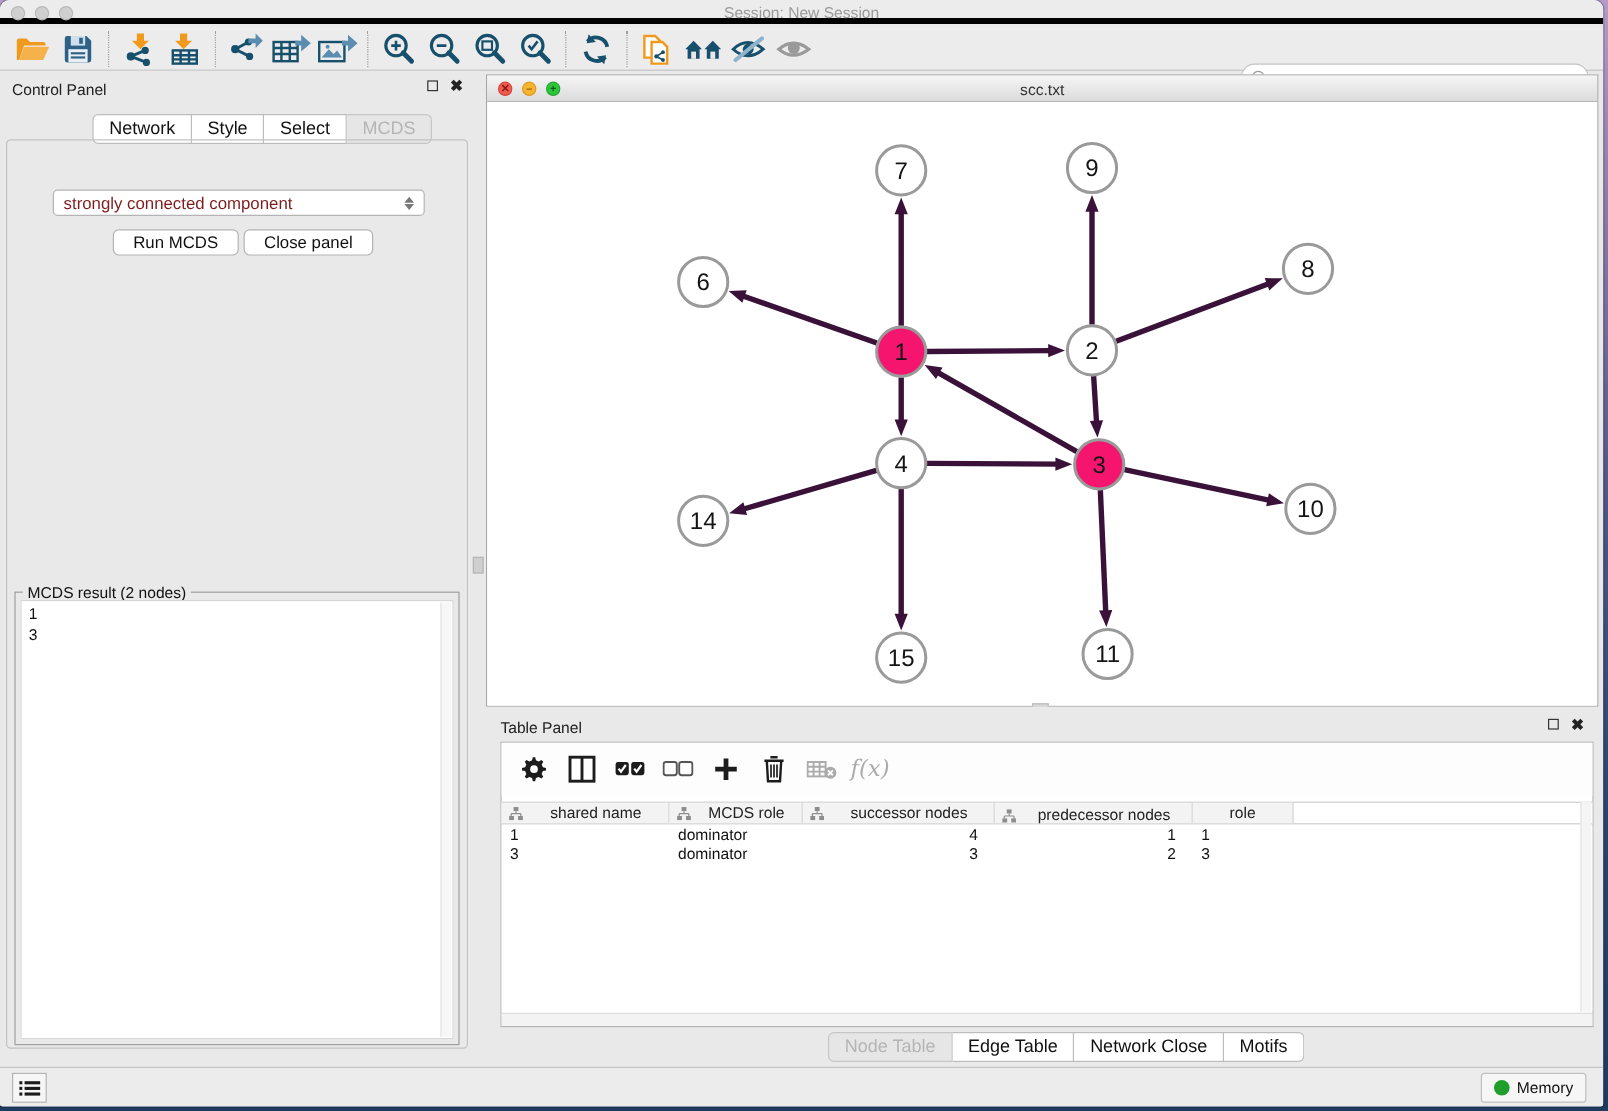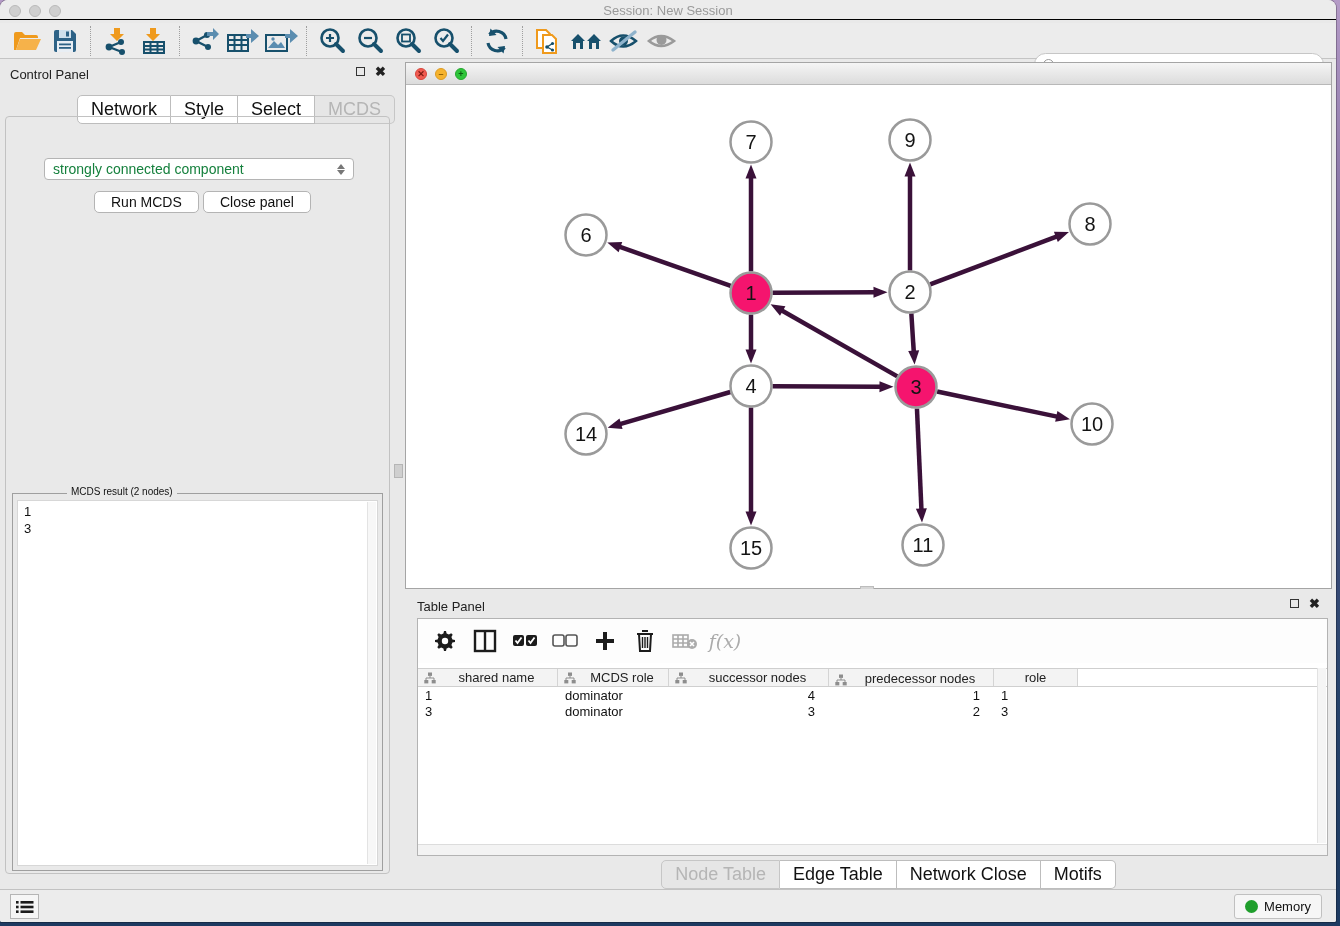--- a/index.html
+++ b/index.html
@@ -8,21 +8,21 @@
     font-family:"Liberation Sans", sans-serif;
     background:linear-gradient(180deg,#b59bc7 0%,#8f7bab 18%,#4e5584 45%,#27436b 75%,#1d3a61 100%);
   }
   .window {
     position:absolute; left:0; top:4; width:1336px; height:922px;
     background:#e9e9e9; border-radius:8px 8px 2px 2px;
     box-shadow:0 0 0 1px rgba(0,0,0,.25);
     overflow:hidden;
   }
   
-  .titlebar { position:absolute; left:0; top:0; width:100%; height:20px; background:#ececec; border-bottom:1px solid #000000; }
+  .titlebar { position:absolute; left:0; top:0; width:100%; height:20px; background:#ececec; border-bottom:5px solid #000000; }
   .titlebar .title { position:absolute; left:0; right:0; top:3px; text-align:center; font-size:13px; color:#9a9a9a; }
   .tl { position:absolute; top:5px; width:12px; height:12px; border-radius:50%; background:#cfcfcf; border:1px solid #b9b9b9; }
   .tl.t1{left:9px} .tl.t2{left:29px} .tl.t3{left:49px}
   
   .toolbar { position:absolute; left:0; top:23px; width:100%; height:36px; background:#ececec; border-bottom:1px solid #c4c4c4; display:flex; align-items:center; padding-left:8px; }
   .tb-btn { width:38px; height:32px; display:flex; align-items:center; justify-content:center; }
   .tb-btn svg { display:block; }
   .sep { width:0; height:30px; border-left:1px dotted #9f9f9f; margin:0 6px; }
   .searchbox { position:absolute; right:12px; top:30px; width:290px; height:23px; background:#fff; border:1px solid #c6c6c6; border-radius:12px; display:flex; align-items:center; padding-left:8px; }
   .searchbox input { border:none; outline:none; flex:1; font-size:12px; font-family:"Liberation Sans",sans-serif; background:transparent; }
@@ -30,34 +30,34 @@
   .search-glyph::after { content:""; position:absolute; width:5px; height:1.5px; background:#9a9a9a; transform:rotate(45deg); left:8px; top:10px; }
   
   .control-panel { position:absolute; left:0; top:59px; width:400px; height:830px; background:#e9e9e9;padding-left:20px; }
   .panel-head { position:absolute; left:10px; top:8px; font-size:13px; color:#222; }
   .win-ctrls { position:absolute; top:8px; display:flex; gap:10px; align-items:center; }
   .control-panel .win-ctrls { right:14px; }
   .float-glyph { width:9px; height:9px; border:1.5px solid #333; display:inline-block; }
   .close-glyph { font-size:13px; font-weight:bold; color:#222; line-height:9px; }
   .seg-tabs { position:absolute; display:flex; }
   .control-panel .seg-tabs { left:77px; top:36px; }
-  .seg-tab { font-size:18px; padding:3px 13px; background:#fff; border:1px solid #bdbdbd; border-left:none; color:#111; }
+  .seg-tab { font-size:15px; padding:3px 13px; background:#fff; border:1px solid #bdbdbd; border-left:none; color:#111; }
   .seg-tab:first-child { border-left:1px solid #bdbdbd; border-radius:5px 0 0 5px; }
   .seg-tab:last-child { border-radius:0 5px 5px 0; }
   .seg-tab.disabled-sel { background:#e6e6e6; color:#b5b5b5; border-color:#c6c6c6; }
   .cp-border { position:absolute; left:5px; top:57px; width:385px; height:758px; border:1px solid #c2c2c2; border-radius:4px; }
   .opt-label { position:absolute; left:0; width:400px; top:78px; text-align:center; font-size:14px; color:#111; }
-  .combo { position:absolute; left:44px; top:99px; width:310px; height:22px; background:#fff; border:1px solid #b4b4b4; border-radius:4px; font-size:14px; color:#15803d; display:flex; align-items:center; padding:0 8px; }
+  .combo { position:absolute; left:44px; top:99px; width:310px; height:22px; background:#fff; border:1px solid #b4b4b4; border-radius:4px; font-size:14px; color:#7f1d1d; display:flex; align-items:center; padding:0 8px; }
   .combo .arrows { margin-left:auto; display:flex; flex-direction:column; gap:1px; }
   .combo .arrows span { width:0; height:0; border-left:4px solid transparent; border-right:4px solid transparent; }
   .combo .arrows .up { border-bottom:5px solid #777; }
   .combo .arrows .dn { border-top:5px solid #777; }
   .cp-btn { position:absolute; top:132px; height:22px; background:#fff; border:1px solid #b4b4b4; border-radius:5px; font-size:14px; color:#111; font-family:"Liberation Sans",sans-serif; padding:0 16px; }
   .groupbox { position:absolute; left:12px; top:434px; width:371px; height:378px; border:1px solid #9f9f9f; }
-  .groupbox .gb-title { position:absolute; left:6px; top:-8px; background:#e9e9e9; padding:0 4px; font-size:10px; color:#111;margin-left:48px; }
+  .groupbox .gb-title { position:absolute; left:6px; top:-8px; background:#e9e9e9; padding:0 4px; font-size:13px; color:#111; }
   .gb-list { position:absolute; left:4px; top:6px; right:4px; bottom:4px; background:#fff; border:1px solid #d7d7d7; font-size:13px; color:#111; padding:2px 0 0 6px; line-height:17px; }
   .gb-scroll { position:absolute; top:1px; bottom:1px; right:1px; width:9px; background:#f7f7f7; border-left:1px solid #e3e3e3; }
   
   .net-window { position:absolute; left:405px; top:62px; width:927px; height:527px; background:#fff; border:1px solid #a5a5a5; }
   .net-titlebar { position:absolute; left:0; top:0; width:100%; height:22px; background:linear-gradient(180deg,#f5f5f5,#dcdcdc); border-bottom:1px solid #b8b8b8; }
   .net-titlebar .title { position:absolute; left:0; right:0; top:4px; text-align:center; font-size:13px; color:#333; }
   .nl { position:absolute; top:5px; width:12px; height:12px; border-radius:50%; font-size:9px; line-height:11px; text-align:center; font-weight:bold; }
   .nl.red   { left:9px;  background:#f15b51; border:1px solid #d8453c; color:#7c1a12; }
   .nl.yel   { left:29px; background:#f6b32d; border:1px solid #dd9b23; color:#8a5d05; }
   .nl.grn   { left:49px; background:#2ec53a; border:1px solid #25a82f; color:#0c5e12; }
@@ -270,20 +270,21 @@
           <div class="gb-scroll"></div>
       </div>
     </div>
   </div>
 
   <div class="net-window">
     <div class="net-titlebar">
       <span class="nl red">✕</span>
       <span class="nl yel">–</span>
       <span class="nl grn">+</span>
+      <div class="title">scc.txt</div>
     </div>
     <svg class="net-canvas" id="graph-svg" width="925" height="503">
         <line x1="345" y1="186.5" x2="345" y2="91.5" stroke="#3a1139" stroke-width="4.5"></line>
         <polygon points="345,79.5 350.5,93.5 339.5,93.5" fill="#3a1139"></polygon>
         <line x1="324.7166462783706" y1="200.87009384330602" x2="212.54770713470765" y2="161.44101220492752" stroke="#3a1139" stroke-width="4.5"></line>
         <polygon points="201.22676552263542,157.46152969886577 216.25846021866465,156.91549438373804 212.61060125477474,167.29302419480425" fill="#3a1139"></polygon>
         <line x1="366.4995747920931" y1="207.8647825484774" x2="469.50068231036227" y2="207.21697684081533" stroke="#3a1139" stroke-width="4.5"></line>
         <polygon points="481.5004449850189,207.14150663531436 467.5353123754408,212.72944643428312 467.46613135373156,201.72966398251455" fill="#3a1139"></polygon>
         <line x1="345" y1="229.5" x2="345" y2="266.5" stroke="#3a1139" stroke-width="4.5"></line>
         <polygon points="345,278.5 339.5,264.5 350.5,264.5" fill="#3a1139"></polygon>

